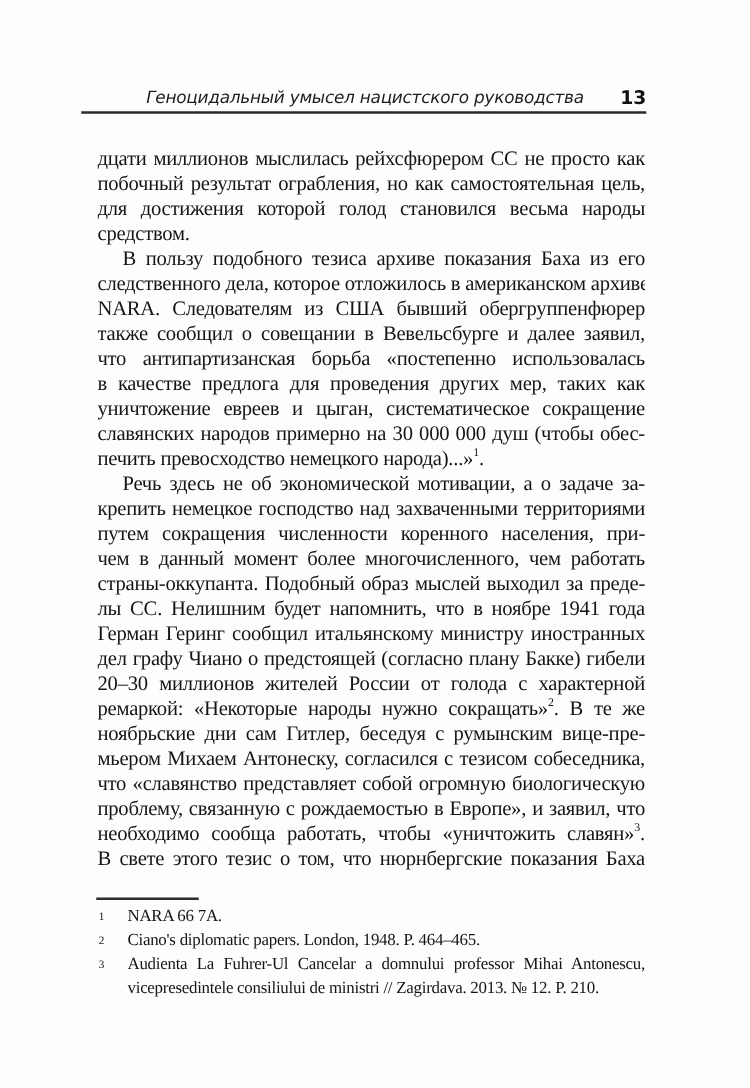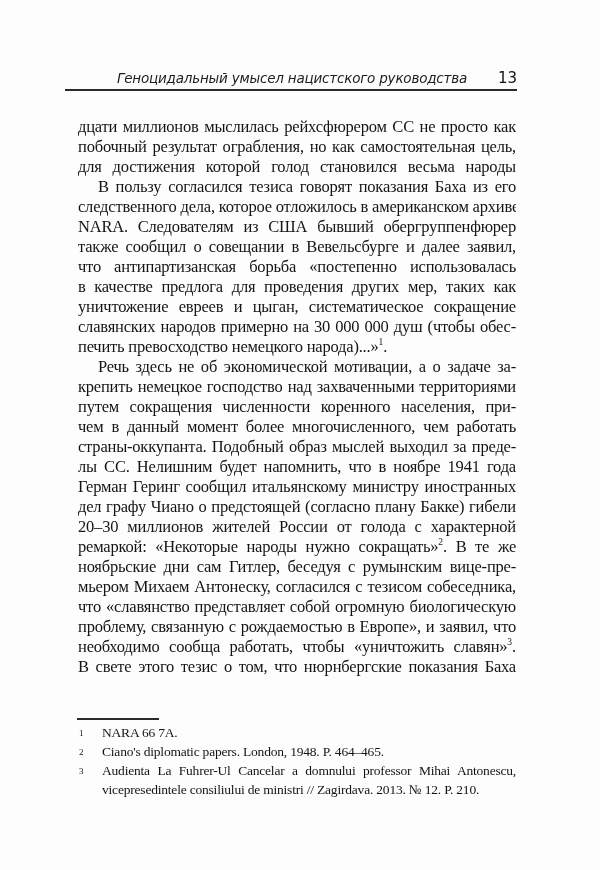--- a/index.html
+++ b/index.html
@@ -28,21 +28,21 @@
     font-style: italic;
     font-size: 13.5px;
     letter-spacing: -0.2px;
     color: #1c1c1c;
     white-space: nowrap;
   }
   .page-number {
     position: absolute;
     right: 1px; top: -1px;
     font-family: "DejaVu Sans", sans-serif;
-    font-weight: normal;
+    font-weight: bold;
     font-size: 15px;
     color: #111;
   }
   .header-rule {
     position: absolute;
     top: 89px; left: 65px; width: 452px; height: 2px;
     background: #2b2b2b;
   }
 
   
@@ -104,23 +104,24 @@
     <span class="header-title">Геноцидальный умысел нацистского руководства</span>
     <span class="page-number">13</span>
   </div>
   <div class="header-rule" style="background: rgb(43, 43, 43);"></div>
 
   <div class="body-text">
       <div class="paragraph">
         <div class="line"><span>дцати миллионов мыслилась рейхсфюрером СС не просто как</span></div>
         <div class="line"><span>побочный результат ограбления, но как самостоятельная цель,</span></div>
         <div class="line"><span>для достижения которой голод становился весьма народы</span></div>
+        <div class="line last"><span>средством.</span></div>
       </div>
       <div class="paragraph">
-        <div class="line indent"><span>В пользу согласился тезиса говорят показания Баха из его</span></div>
+        <div class="line indent"><span>В пользу подобного тезиса архиве показания Баха из его</span></div>
         <div class="line"><span>следственного дела, которое отложилось в американском архиве</span></div>
         <div class="line"><span>NARA. Следователям из США бывший обергруппенфюрер</span></div>
         <div class="line"><span>также сообщил о совещании в Вевельсбурге и далее заявил,</span></div>
         <div class="line"><span>что антипартизанская борьба «постепенно использовалась</span></div>
         <div class="line"><span>в качестве предлога для проведения других мер, таких как</span></div>
         <div class="line"><span>уничтожение евреев и цыган, систематическое сокращение</span></div>
         <div class="line"><span>славянских народов примерно на 30 000 000 душ (</span><span class="italic">чтобы обес-</span></div>
         <div class="line last"><span class="italic">печить превосходство немецкого народа</span><span>)...»</span><sup class="fn-ref">1</sup><span>.</span></div>
       </div>
       <div class="paragraph">

